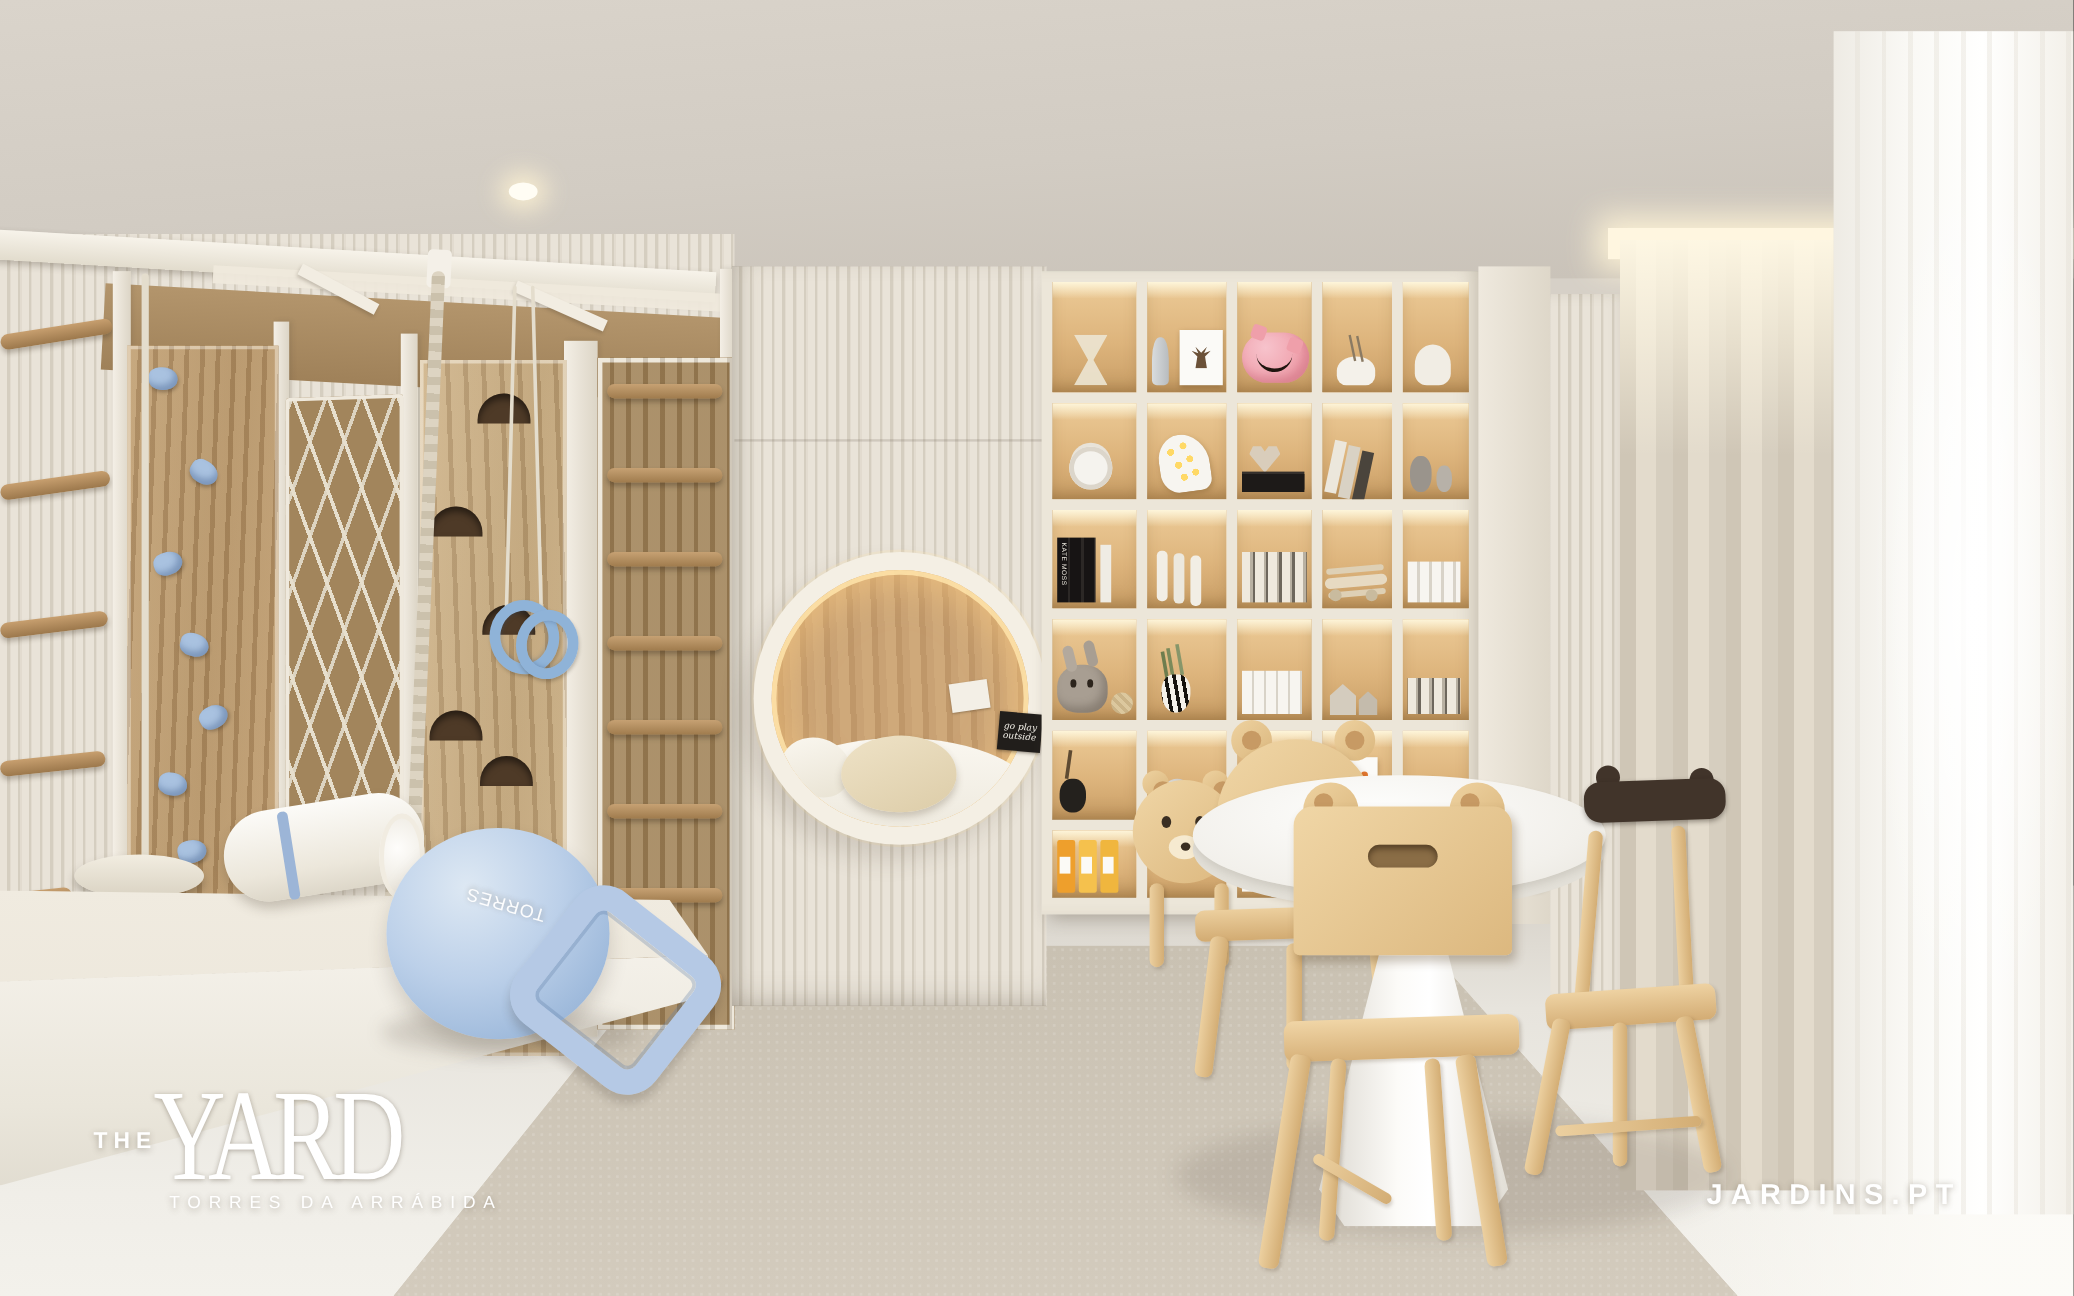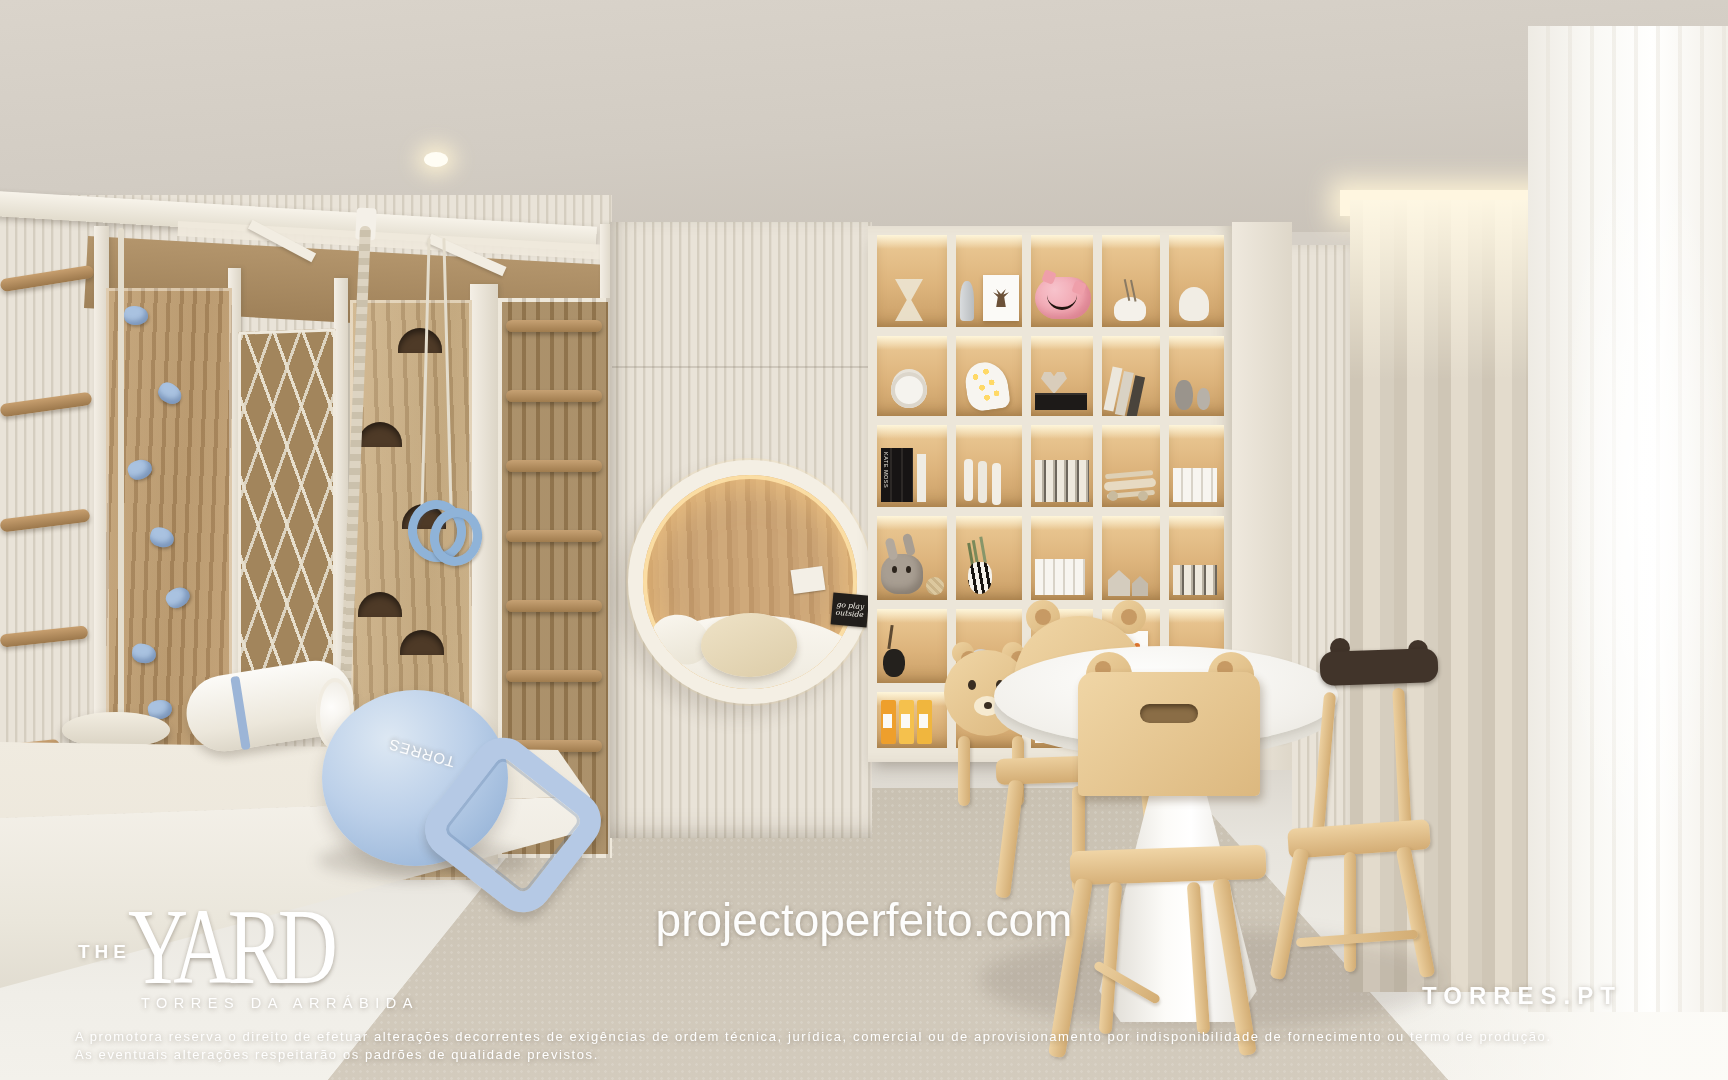--- a/index.html
+++ b/index.html
@@ -467,18 +467,15 @@
   <div class="abs dark-rail" style="left:1320px;top:650px;width:118px;height:34px;transform:rotate(-2deg);"></div>
   <div class="abs leg" style="left:1288px;top:824px;width:142px;height:30px;border-radius:8px;transform:rotate(-4deg);background:linear-gradient(180deg,#eed2a2,#d3ac74);"></div>
   <div class="abs leg" style="left:1282px;top:848px;width:15px;height:132px;transform:rotate(11deg);"></div>
   <div class="abs leg" style="left:1408px;top:846px;width:15px;height:132px;transform:rotate(-11deg);"></div>
   <div class="abs leg" style="left:1344px;top:852px;width:12px;height:120px;"></div>
   <div class="abs leg" style="left:1296px;top:934px;width:122px;height:9px;transform:rotate(-4deg);"></div>
 
   <div class="abs ovl logo-the">THE</div>
   <div class="abs ovl logo-yard">YARD</div>
   <div class="abs ovl logo-sub">TORRES DA ARRÁBIDA</div>
-  <div class="abs ovl watermark">projectoperfeito.com</div>
-  <div class="abs ovl badge">TORRES.PT</div>
-  <div class="abs ovl disc1">A promotora reserva o direito de efetuar alterações decorrentes de exigências de ordem técnica, jurídica, comercial ou de aprovisionamento por indisponibilidade de fornecimento ou termo de produção.</div>
-  <div class="abs ovl disc2">As eventuais alterações respeitarão os padrões de qualidade previstos.</div>
+  <div class="abs ovl badge">JARDINS.PT</div>
 
 </div>
 
 </body></html>

